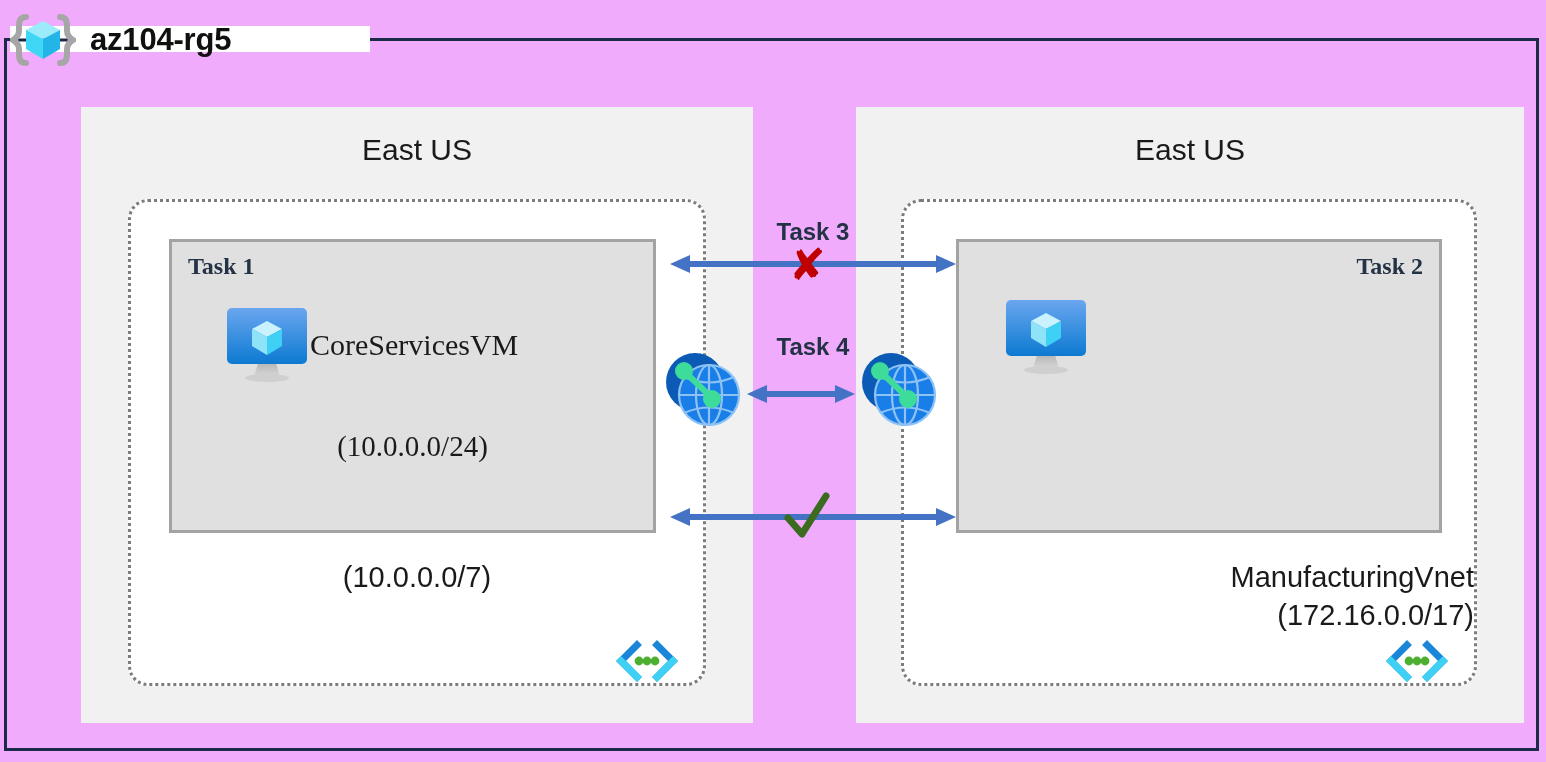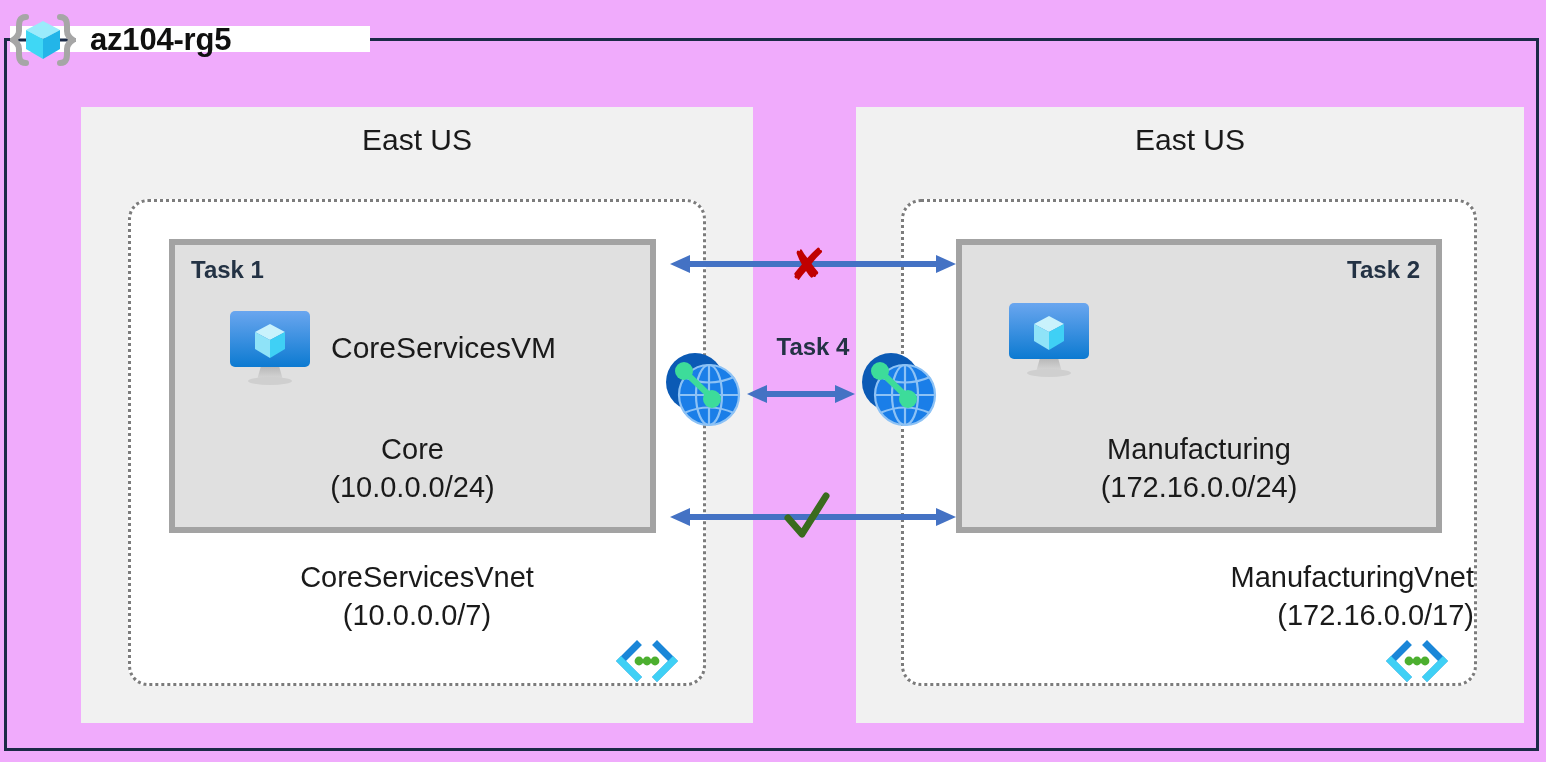--- a/index.html
+++ b/index.html
@@ -42,21 +42,21 @@
   
   .rg-icon{ position:relative; width:66px; height:52px; flex:0 0 auto; }
 
   
   .region{
     position:absolute;
     background:#f1f1f1;
   }
   .region-label{
     position:absolute;
-    left:0; right:0; top:16px;
+    left:0; right:0; top:26px;
     text-align:center;
     font-size:30px; color:#1a1a1a;
   }
 
   
   .vnet{
     position:absolute;
     border:3px dotted #7c7c7c;
     border-radius:20px;
     box-sizing:border-box;
@@ -71,35 +71,36 @@
   }
   .vnet-corner-icon{
     position:absolute;
     width:64px; height:44px;
   }
 
   
   .subnet{
     position:absolute;
     background:#e0e0e0;
-    border:6px solid #a3a3a3;
+    border:3px solid #a3a3a3;
     box-sizing:border-box;
+    font-family:Liberation Serif, serif;
   }
   .task-tag{
     position:absolute;
     top:11px;
     font-size:24px; font-weight:bold; color:#233244;
     white-space:nowrap;
   }
   .task-tag.left{ left:16px; }
   .task-tag.right{ right:16px; }
 
   .vm-row{
     position:absolute;
-    display:flex; align-items:center; gap:18px;
+    display:flex; align-items:center; 
   }
   .vm-name{
     font-size:30px; color:#1a1a1a; white-space:nowrap;
   }
   .vm-icon{ width:86px; height:80px; flex:0 0 auto; }
 
   .subnet-label{
     position:absolute;
     left:0; right:0;
     text-align:center;
@@ -178,27 +179,25 @@
 
             <polygon points="43,16 58,24 43,32 28,24" fill="#c9f2fc"></polygon>
             <polygon points="28,24 43,32 43,50 28,41" fill="#8fe3f8"></polygon>
             <polygon points="58,24 43,32 43,50 58,41" fill="#3fd0f5"></polygon>
           </svg>
         </span>
         <span class="vm-name">CoreServicesVM</span>
       </div>
 
       <div class="subnet-label" style="top:185px;">
-        <div>Core</div>
         <div>(10.0.0.0/24)</div>
       </div>
     </div>
 
     <div class="vnet-label" style="top:356px;">
-      <div>CoreServicesVnet</div>
       <div>(10.0.0.0/7)</div>
     </div>
 
     <span class="vnet-corner-icon" style="left:484px;top:437px;">
       <svg viewBox="0 0 64 44" width="64" height="44">
         <path d="M22 6 L6 22 L22 38" fill="none" stroke="#1a86d8" stroke-width="7" stroke-linecap="square"></path>
         <path d="M22 38 L6 22" fill="none" stroke="#3fd0f5" stroke-width="7" stroke-linecap="square"></path>
         <path d="M42 6 L58 22 L42 38" fill="none" stroke="#1a86d8" stroke-width="7" stroke-linecap="square"></path>
         <path d="M42 38 L58 22" fill="none" stroke="#3fd0f5" stroke-width="7" stroke-linecap="square"></path>
         <circle cx="24" cy="22" r="4.4" fill="#4caf2f"></circle>
@@ -233,44 +232,41 @@
             <path d="M34 58 L52 58 L56 72 L30 72 Z" fill="url(#vmstand2)"></path>
             <ellipse cx="43" cy="73" rx="22" ry="4" fill="#cfcfcf"></ellipse>
             <rect x="3" y="3" width="80" height="56" rx="5" fill="url(#vmg2)"></rect>
             <polygon points="43,16 58,24 43,32 28,24" fill="#c9f2fc"></polygon>
             <polygon points="28,24 43,32 43,50 28,41" fill="#8fe3f8"></polygon>
             <polygon points="58,24 43,32 43,50 58,41" fill="#3fd0f5"></polygon>
           </svg>
         </span>
       </div>
 
-      <div class="subnet-label" style="top:185px;">
-        <div>Manufacturing</div>
-        <div>(172.16.0.0/24)</div>
-      </div>
     </div>
 
     <div class="vnet-label" style="top:356px;text-align:right;">
       <div>ManufacturingVnet</div>
       <div>(172.16.0.0/17)</div>
     </div>
 
     <span class="vnet-corner-icon" style="left:481px;top:437px;">
       <svg viewBox="0 0 64 44" width="64" height="44">
         <path d="M22 6 L6 22 L22 38" fill="none" stroke="#1a86d8" stroke-width="7" stroke-linecap="square"></path>
         <path d="M22 38 L6 22" fill="none" stroke="#3fd0f5" stroke-width="7" stroke-linecap="square"></path>
         <path d="M42 6 L58 22 L42 38" fill="none" stroke="#1a86d8" stroke-width="7" stroke-linecap="square"></path>
         <path d="M42 38 L58 22" fill="none" stroke="#3fd0f5" stroke-width="7" stroke-linecap="square"></path>
         <circle cx="24" cy="22" r="4.4" fill="#4caf2f"></circle>
         <circle cx="32" cy="22" r="4.4" fill="#4caf2f"></circle>
         <circle cx="40" cy="22" r="4.4" fill="#4caf2f"></circle>
       </svg>
     </span>
   </div>
 
+  <div class="conn-label" style="left:672px;top:218px;width:282px;">Task 3</div>
   <span class="arrow-svg" style="left:668px;top:252px;">
     <svg viewBox="0 0 290 24" width="290" height="24">
       <line x1="20" y1="12" x2="270" y2="12" stroke="#4472c4" stroke-width="6"></line>
       <polygon points="2,12 22,3 22,21" fill="#4472c4"></polygon>
       <polygon points="288,12 268,3 268,21" fill="#4472c4"></polygon>
     </svg>
   </span>
   <div class="mark-x" style="left:789px;top:243px;">✘</div>
 
   <div class="conn-label" style="left:672px;top:333px;width:282px;">Task 4</div>

